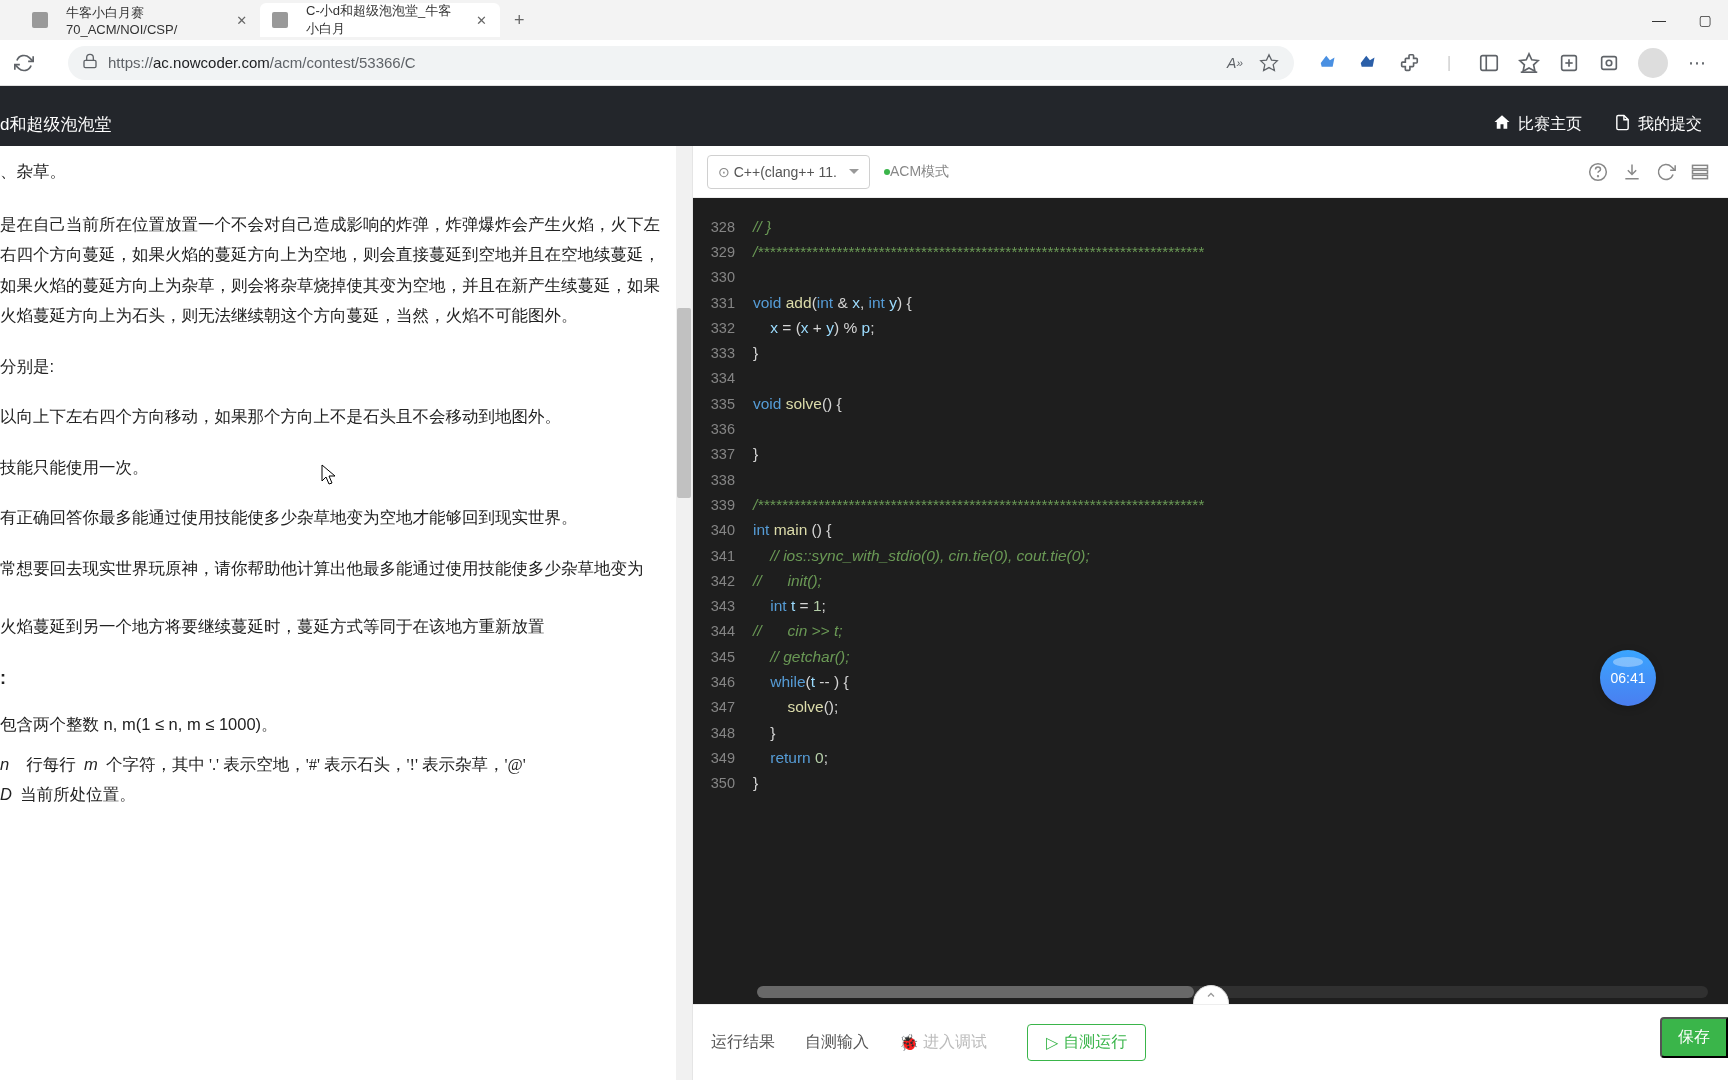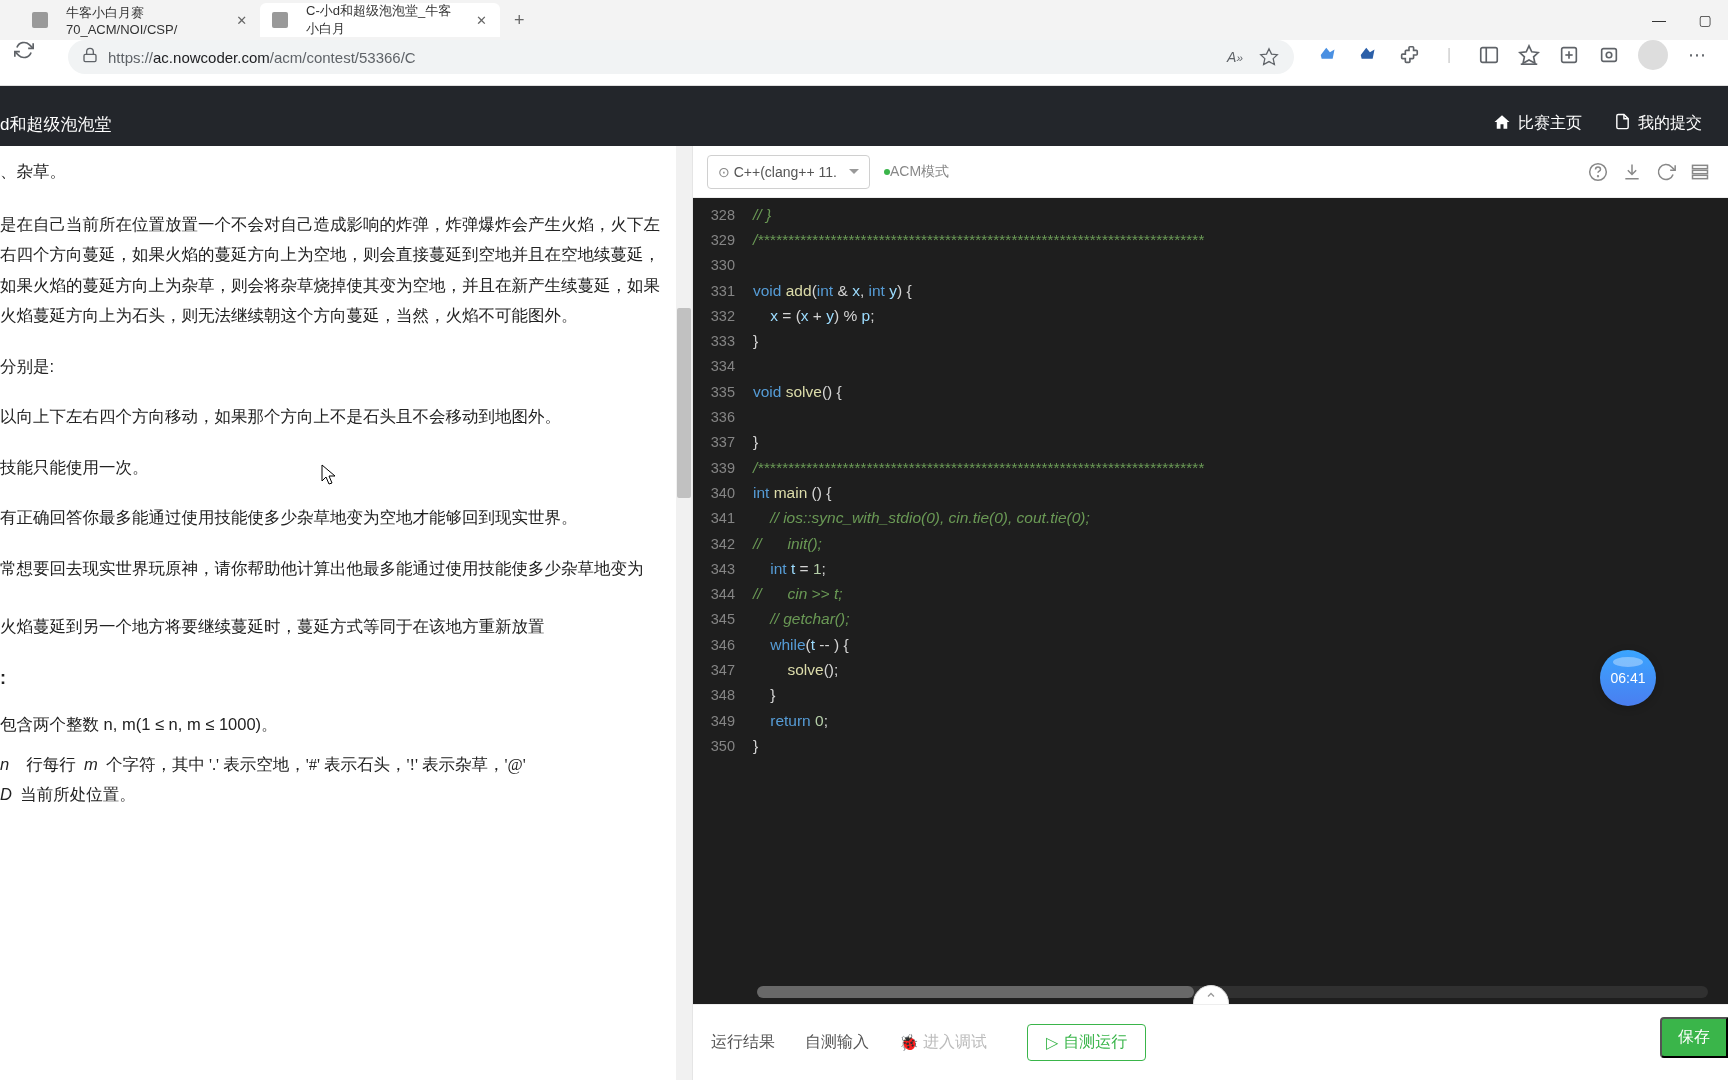--- a/index.html
+++ b/index.html
@@ -6,57 +6,57 @@
 body { width: 1728px; height: 1080px; overflow: hidden; background: #fff; }
 
 
 .browser-tabs { height: 40px; background: #f3f3f3; display: flex; align-items: center; padding-left: 20px; }
 .tab { height: 34px; display: flex; align-items: center; padding: 0 12px; font-size: 13px; color: #333; border-radius: 6px 6px 0 0; gap: 18px; max-width: 240px; }
 .tab.active { background: #fff; }
 .tab-close { width: 16px; height: 16px; display: flex; align-items: center; justify-content: center; color: #666; border-radius: 3px; }
 .tab-favicon { width: 16px; height: 16px; background: #999; border-radius: 2px; flex-shrink: 0; }
 .new-tab { margin-left: 6px; font-size: 18px; color: #666; padding: 4px 8px; }
 
-.browser-bar { height: 46px; background: #fff; display: flex; align-items: flex-start; padding: 0 14px; gap: 14px; border-bottom: 1px solid #e0e0e0; }
+.browser-bar { height: 46px; background: #fff; display: flex; align-items: center; padding: 0 14px; gap: 14px; border-bottom: 1px solid #e0e0e0; }
 .nav-icon { width: 20px; height: 20px; color: #5f6368; display: flex; align-items: center; justify-content: center; }
 .url-bar { flex: 1; height: 34px; background: #f1f3f4; border-radius: 17px; display: flex; align-items: center; padding: 0 14px; gap: 10px; margin: 0 10px 0 20px; }
 .url-text { font-size: 15px; color: #5f6368; }
 .url-text .domain { color: #202124; }
 .bar-icon { width: 22px; height: 22px; color: #5f6368; display: flex; align-items: center; justify-content: center; }
 .bar-right { display: flex; align-items: center; gap: 18px; padding-right: 6px; }
 .bird { color: #4a90e2; }
 .bird.dark { color: #2b5fa8; }
 .avatar { width: 30px; height: 30px; border-radius: 50%; background: #ddd; }
 
 
 .site-header { height: 60px; background: #23262b; color: #fff; display: flex; align-items: center; justify-content: space-between; padding: 16px 26px 0 0; }
 .header-title { font-size: 17px; padding-left: 0; }
 .header-right { display: flex; gap: 32px; }
-.header-link { color: #fff; font-size: 16px; display: flex; gap: 7px; }
+.header-link { color: #fff; font-size: 16px; display: flex; align-items: center; gap: 7px; }
 
 
 .main { display: flex; height: calc(1080px - 40px - 46px - 60px); }
 .left-panel { width: 692px; position: relative; background: #fff; }
 .left-scroll { position: absolute; right: 0; top: 0; width: 16px; height: 100%; background: #f1f1f1; }
 .left-thumb { position: absolute; right: 1px; top: 162px; width: 14px; height: 190px; background: #c1c1c1; border-radius: 2px; }
 .problem-content { padding: 10px 26px 20px 0; font-size: 16.5px; line-height: 1.85; color: #222; }
 .problem-content p { margin-bottom: 10px; }
 .cursor { position: absolute; left: 321px; top: 318px; pointer-events: none; }
 
 .right-panel { flex: 1; display: flex; flex-direction: column; border-left: 1px solid #e5e5e5; }
 .editor-toolbar { height: 52px; background: #fff; display: flex; align-items: center; padding: 0 18px 0 14px; gap: 14px; border-bottom: 1px solid #eee; }
 .lang-select { height: 34px; border: 1px solid #d0d0d0; border-radius: 4px; padding: 0 32px 0 10px; font-size: 14px; color: #555; display: flex; align-items: center; position: relative; }
 .lang-select::after { content: ""; position: absolute; right: 10px; top: 13px; border: 5px solid transparent; border-top-color: #999; }
 .acm-mode { color: #888; font-size: 14px; display: flex; align-items: center; }
 .acm-dot { width: 6px; height: 6px; background: #3ab54a; border-radius: 50%; }
 .toolbar-spacer { flex: 1; }
 .tb-icon { width: 20px; height: 20px; color: #888; display: flex; align-items: center; justify-content: center; }
 
 .code-editor { flex: 1; background: #1e1e1e; overflow: hidden; font-family: Consolas, monospace; font-size: 15.5px; position: relative; }
-.code-lines { padding-top: 4px; }
+.code-lines { padding-top: 16px; }
 .code-line { display: flex; height: 25.3px; align-items: center; }
 .line-num { width: 60px; text-align: right; color: #858585; padding-right: 18px; font-size: 14.5px; user-select: none; }
 .line-content { white-space: pre; color: #d4d4d4; }
 .kw { color: #569cd6; }
 .fn { color: #dcdcaa; }
 .ty { color: #569cd6; }
 .cm { color: #6a9955; font-style: italic; }
 .nm { color: #b5cea8; }
 .id { color: #9cdcfe; }
 
@@ -295,20 +295,24 @@
           </div>
           <div class="code-line">
             <div class="line-num">336</div>
             <div class="line-content"></div>
           </div>
           <div class="code-line">
             <div class="line-num">337</div>
             <div class="line-content">}</div>
           </div>
           <div class="code-line">
+            <div class="line-num">338</div>
+            <div class="line-content"></div>
+          </div>
+          <div class="code-line">
             <div class="line-num">339</div>
             <div class="line-content"><span class="cm">/**************************************************************************</span></div>
           </div>
           <div class="code-line">
             <div class="line-num">340</div>
             <div class="line-content"><span class="ty">int</span> <span class="fn">main</span> () {</div>
           </div>
           <div class="code-line">
             <div class="line-num">341</div>
             <div class="line-content">    <span class="cm">// ios::sync_with_stdio(0), cin.tie(0), cout.tie(0);</span></div>

